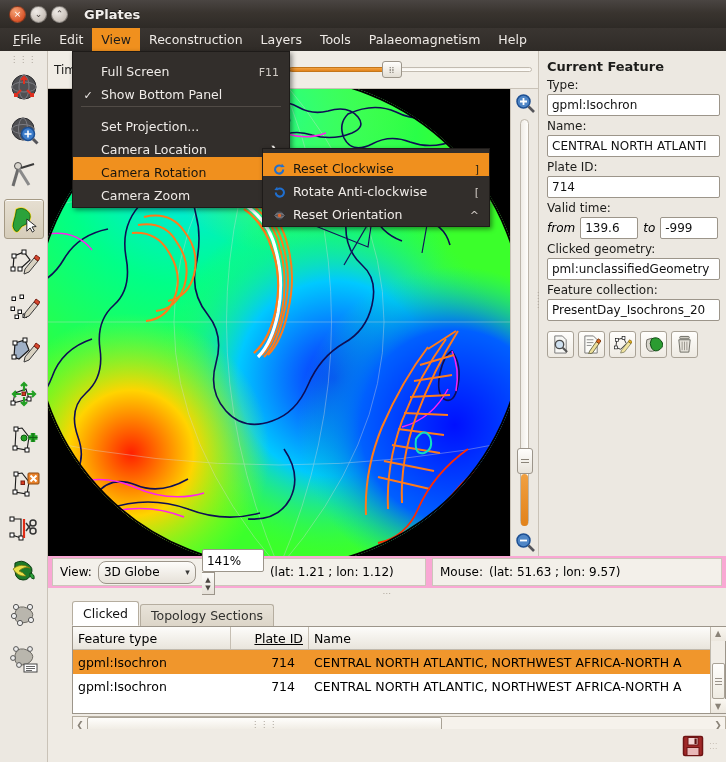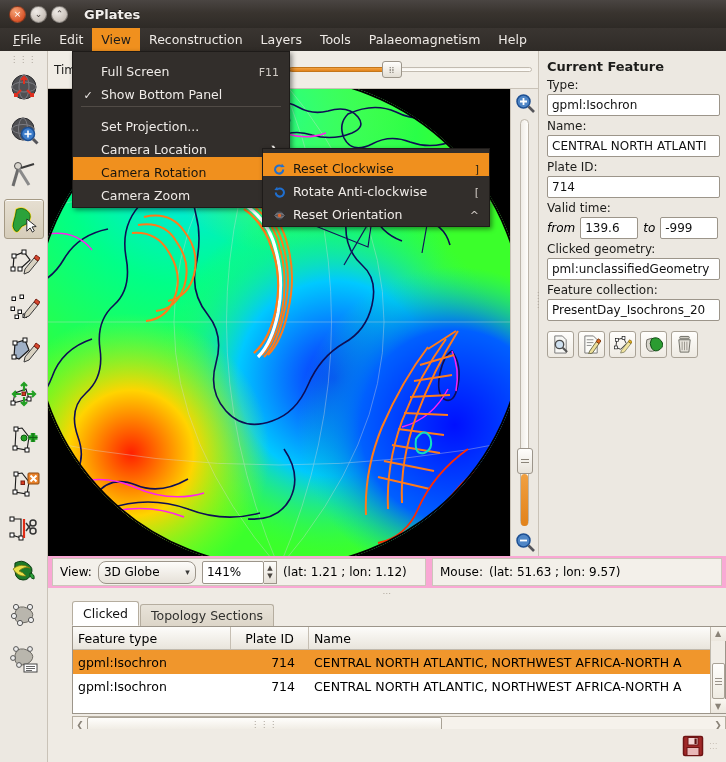--- a/index.html
+++ b/index.html
@@ -167,21 +167,21 @@
   }
   .tab.active { background:#fff; height:25px; color:#111; border-bottom:1px solid #fff; }
   .tableframe {
     position:relative; height:88px; border:1px solid #9c958a; background:#fff;
     display:flex; flex-direction:column;
   }
   .thead { display:flex; height:23px; background: linear-gradient(180deg,#fdfcfa,#e9e5dc);
            border-bottom:1px solid #c0b9ad; font-size:12.5px; }
   .th { display:flex; align-items:center; padding:0 5px; border-right:1px solid #c6bfb3; }
   .th.c0 { width:158px; }
-  .th.c1 { width:78px; justify-content:center;}
+  .th.c1 { width:78px; justify-content:flex-end;text-decoration:underline;}
   .th.c2 { flex:1; border-right:none; }
   .trow { display:flex; height:24px; font-size:12.5px; align-items:center; }
   .trow.sel { background:#f0962c; }
   .td { padding:0 5px; display:flex; align-items:center; height:100%; white-space:nowrap; overflow:hidden;}
   .td.c0 { width:158px; }
   .td.c1 { width:78px; justify-content:flex-end; padding-right:14px;}
   .td.c2 { flex:1; }
   .vscroll {
     position:absolute; right:0; top:0; width:15px; height:100%;
     background:#f1ede6; border-left:1px solid #c0b9ad;
@@ -711,21 +711,21 @@
     </div>
   </div>
 
   <div class="statusbar">
     <div class="sbox" style="flex:1;">
       <span>View:</span>
       <div class="selectbox">
         <span>3D Globe</span>
         <span style="font-size:9px;color:#3a3a38;">▾</span>
       </div>
-      <div style="display:flex;align-items:flex-start;">
+      <div style="display:flex;align-items:flex-start;flex-direction:column;">
         <div class="zoombox">
             <span>141%</span>
           </div>
         <div class="spin">
             <span>▲</span>
             <span>▼</span>
           </div>
       </div>
       <span>(lat: 1.21 ; lon: 1.12)</span>
     </div>

